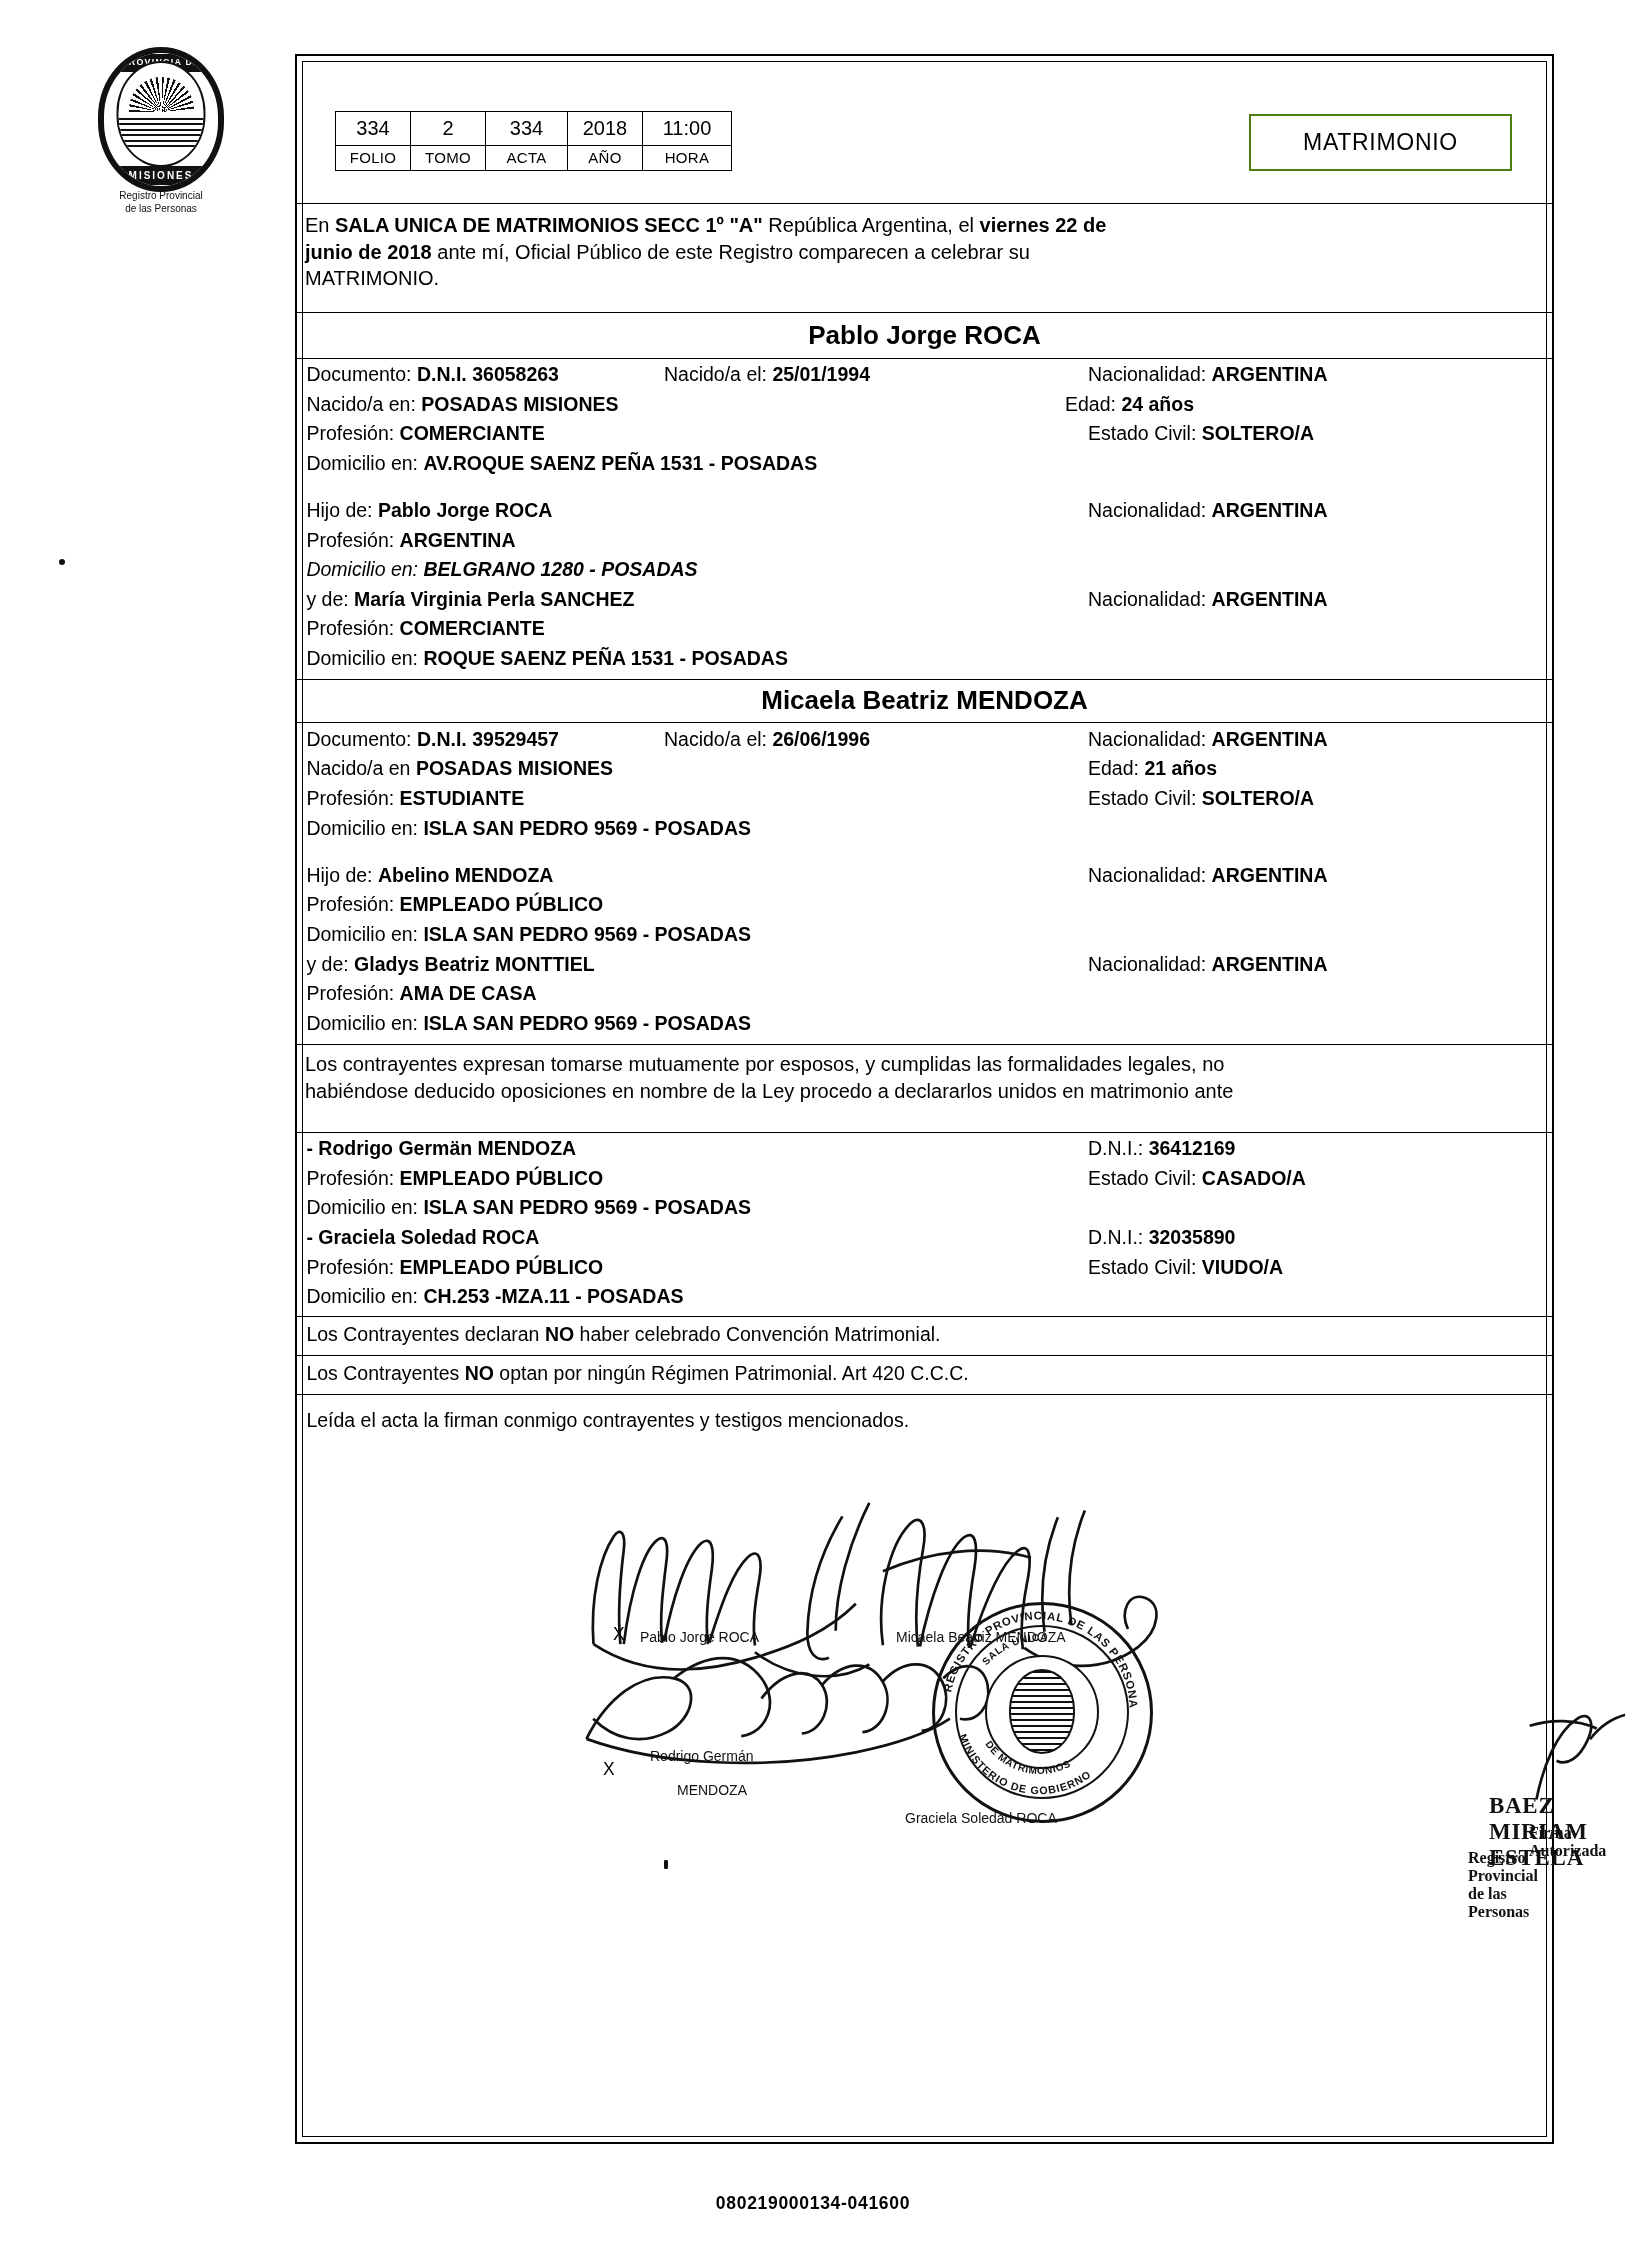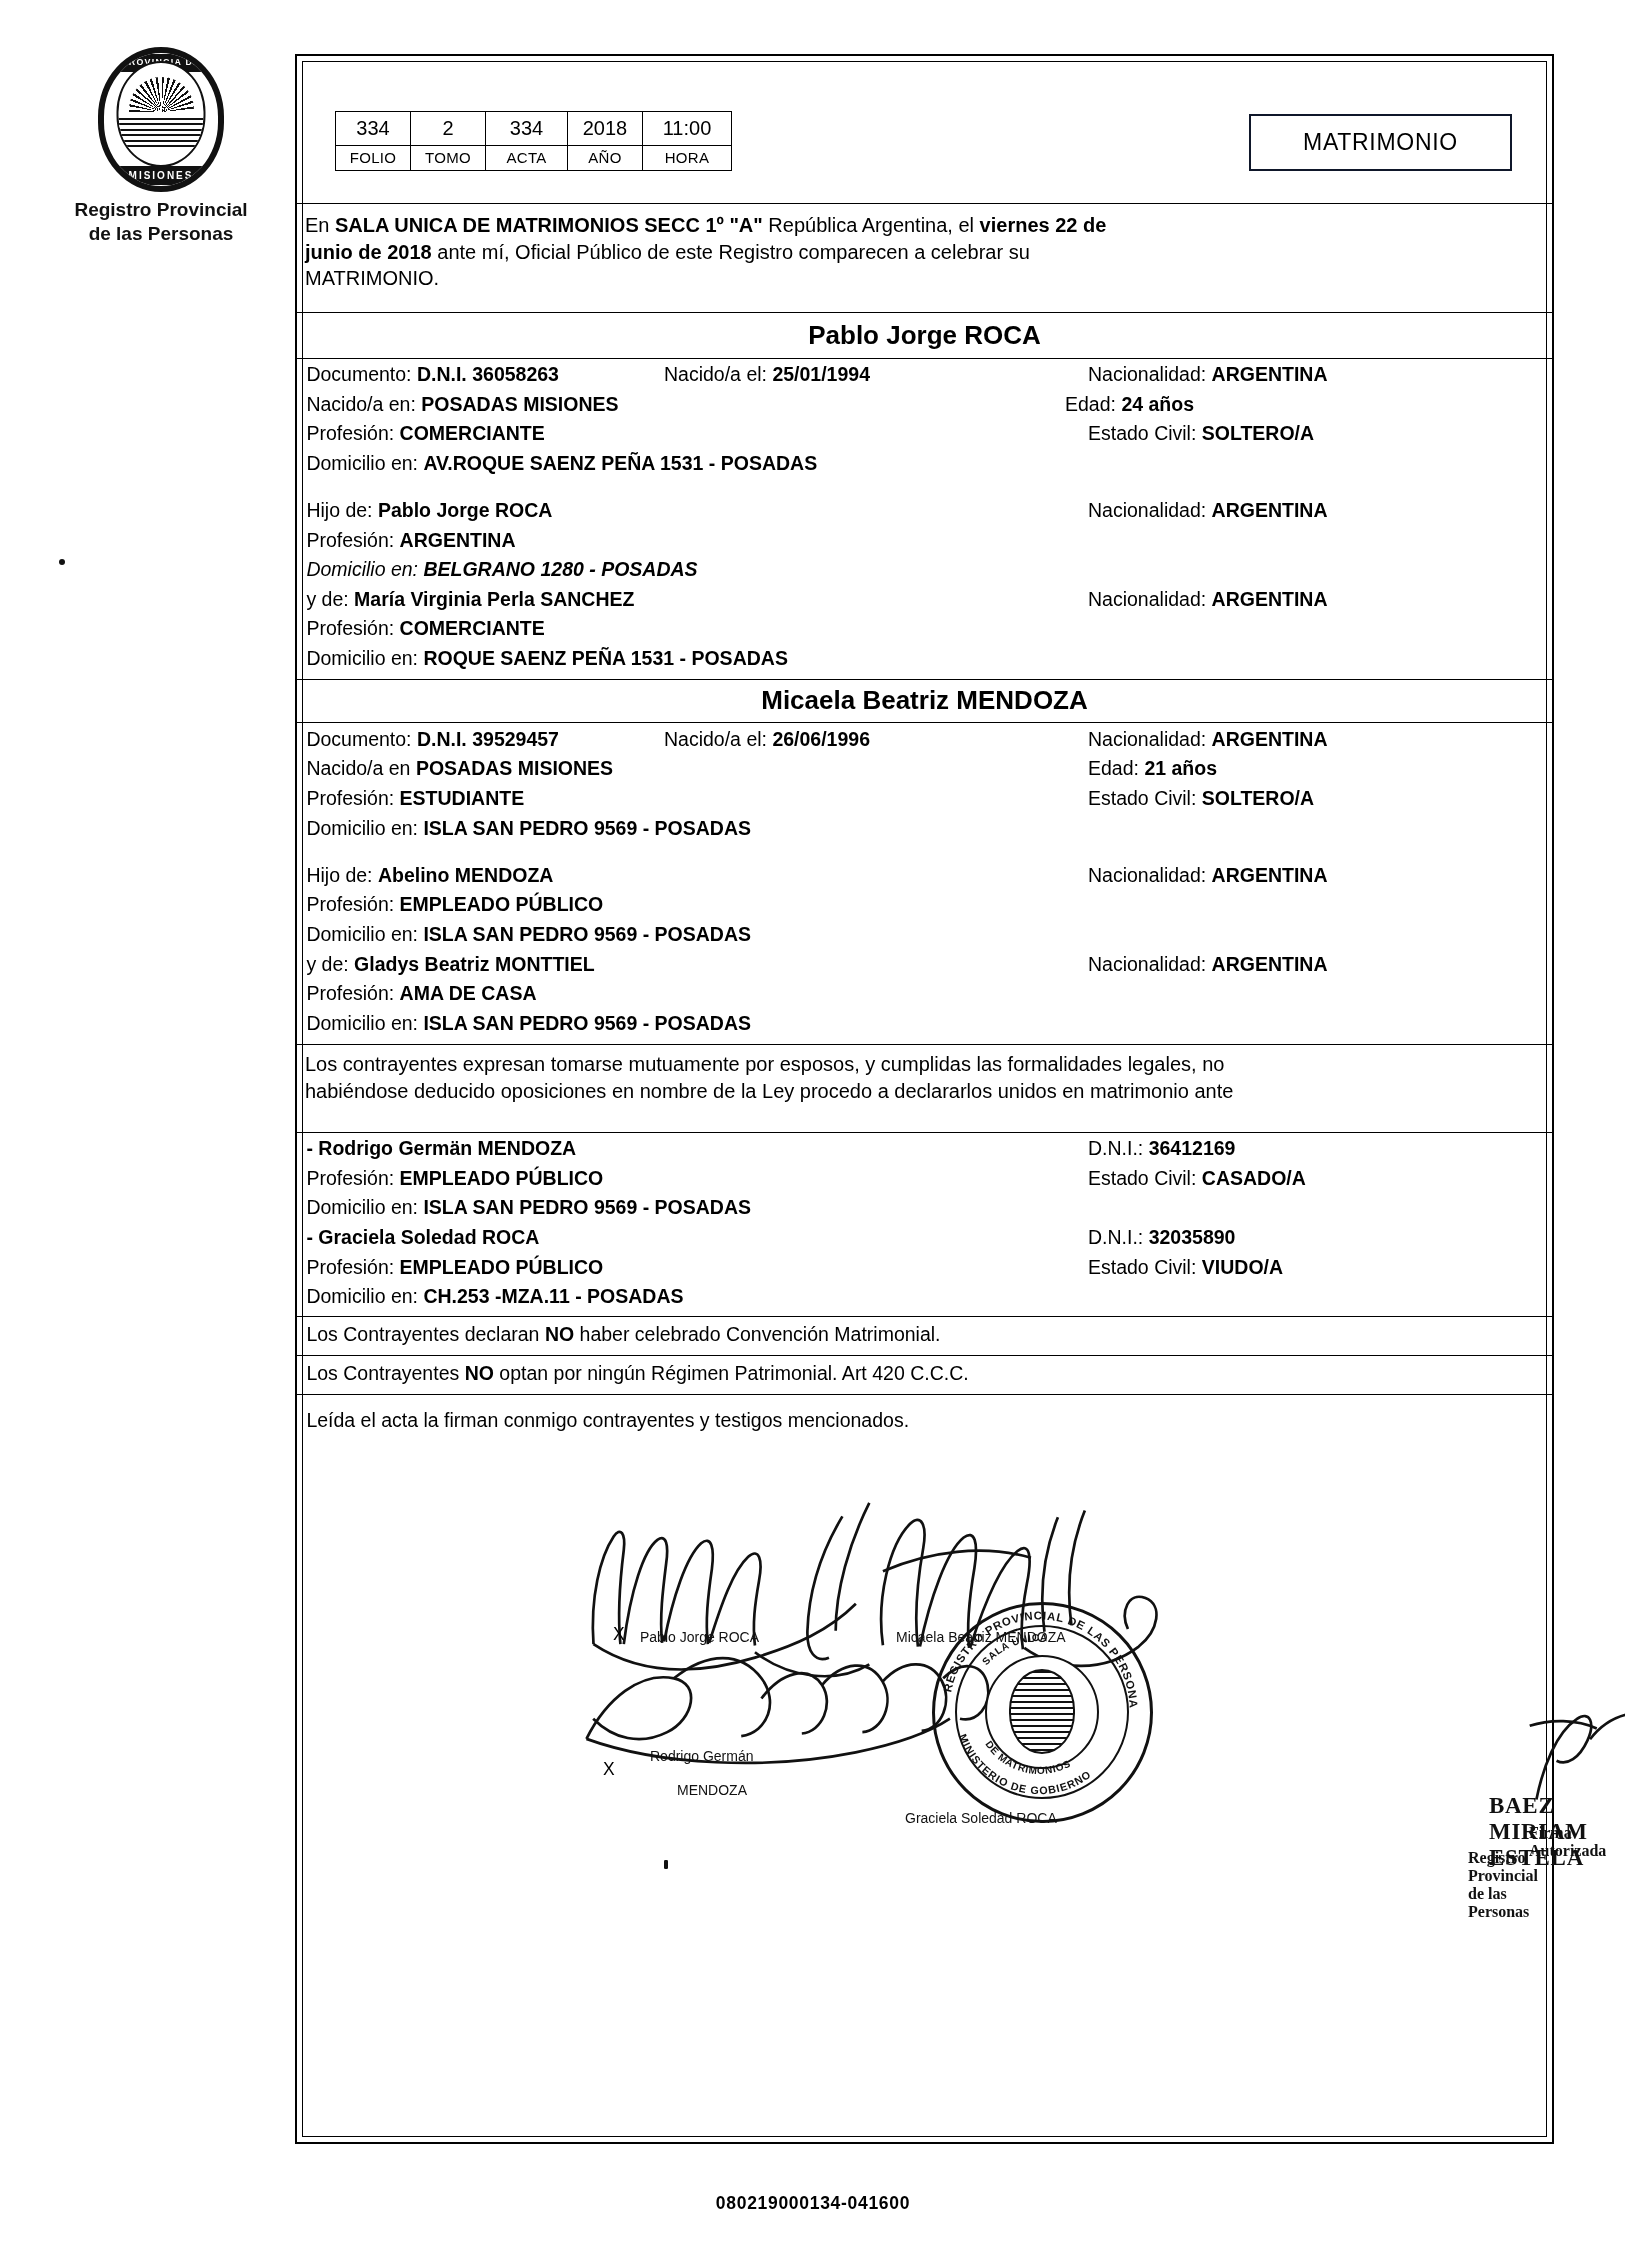--- a/index.html
+++ b/index.html
@@ -100,23 +100,23 @@
     height: 19px;
     background: #111;
     color: #fff;
     font-size: 10px;
     letter-spacing: 2px;
     text-align: center;
     line-height: 19px;
     font-weight: bold;
   }
   .crest-caption {
-    margin-top: 16px;
-    font-size: 19px;
-    font-weight: bold;
+    margin-top: 8px;
+    font-size: 10px;
+    font-weight: normal;
     line-height: 1.25;
     color: #111;
   }
 
   
   .ink-dot {
     position: absolute;
     background: #111;
     border-radius: 50%;
   }
@@ -174,21 +174,21 @@
   .numtable td.c3 { width: 81px; }
   .numtable td.c4 { width: 74px; }
   .numtable td.c5 { width: 88px; }
 
   .matrimonio-box {
     position: absolute;
     right: 40px;
     top: 58px;
     width: 259px;
     height: 53px;
-    border: 2px solid #0f172a;
+    border: 2px solid #4d7c0f;
     display: flex;
     align-items: center;
     justify-content: center;
     font-size: 23px;
     letter-spacing: 0.7px;
   }
 
   
   .hr {
     position: absolute;

